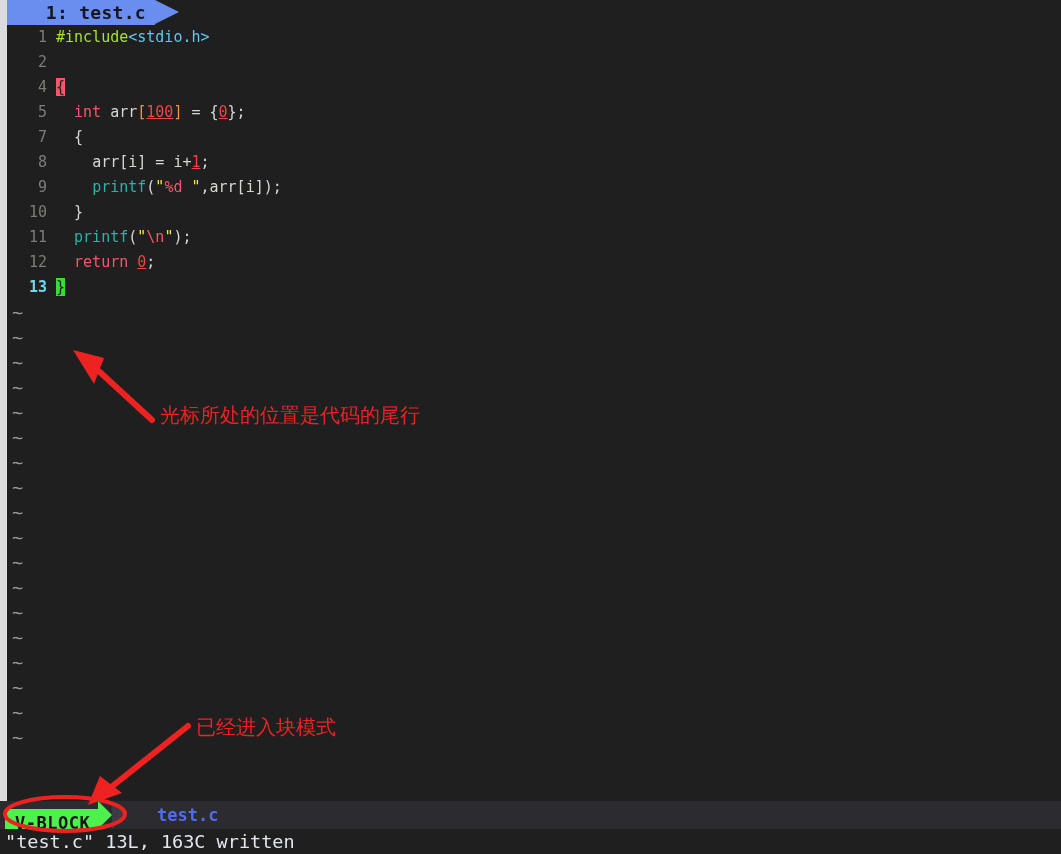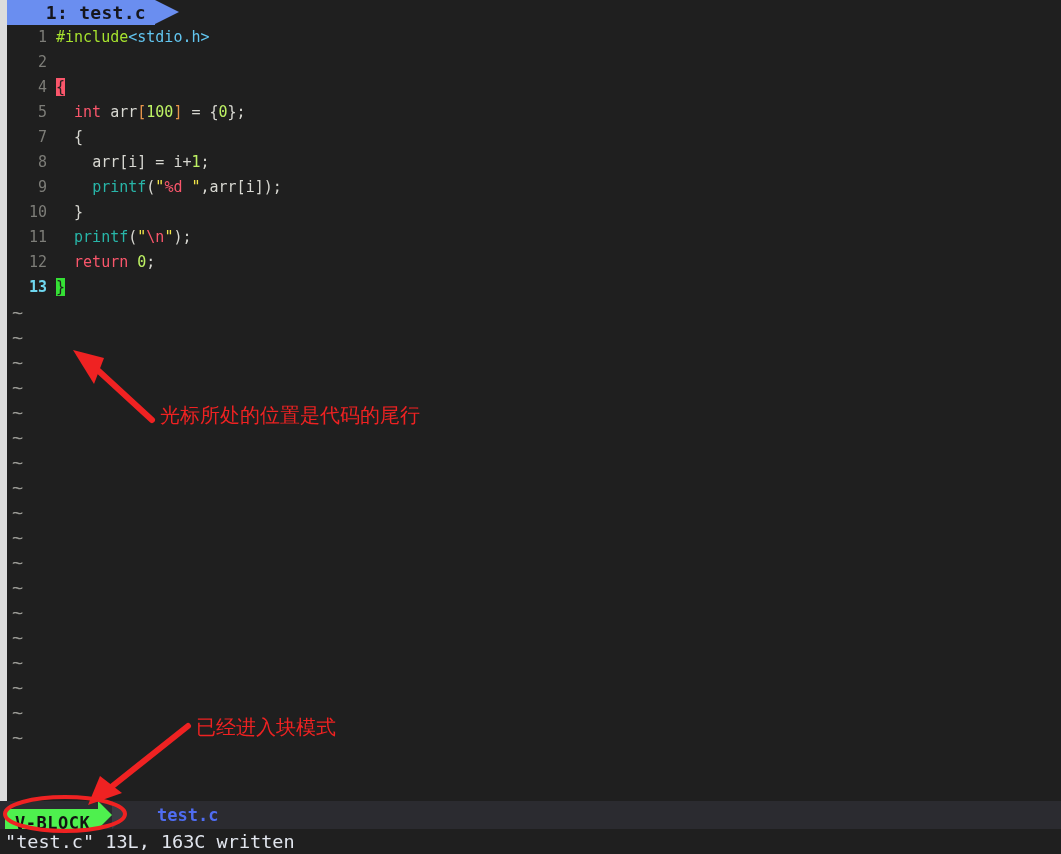--- a/index.html
+++ b/index.html
@@ -95,21 +95,21 @@
     height: 25px;
     line-height: 25px;
     font-size: 18.5px;
     color: #9a9a95;
     padding-left: 5px;
     white-space: pre;
   }
 
   
   .kw    { color: #f9566b; }
-  .num   { color: #bef264; }
+  .num   { color: #ef4444; text-decoration: underline; }
   .fn    { color: #28b5a8; }
   .pp    { color: #a6e22e; }
   .hdr   { color: #62c5ef; }
   .str   { color: #f2e64a; }
   .esc   { color: #f9566b; }
   .punct { color: #d8d8d2; }
   .brk   { color: #e8954b; }
 
   .cursor-red {
     background: #f9566b;

